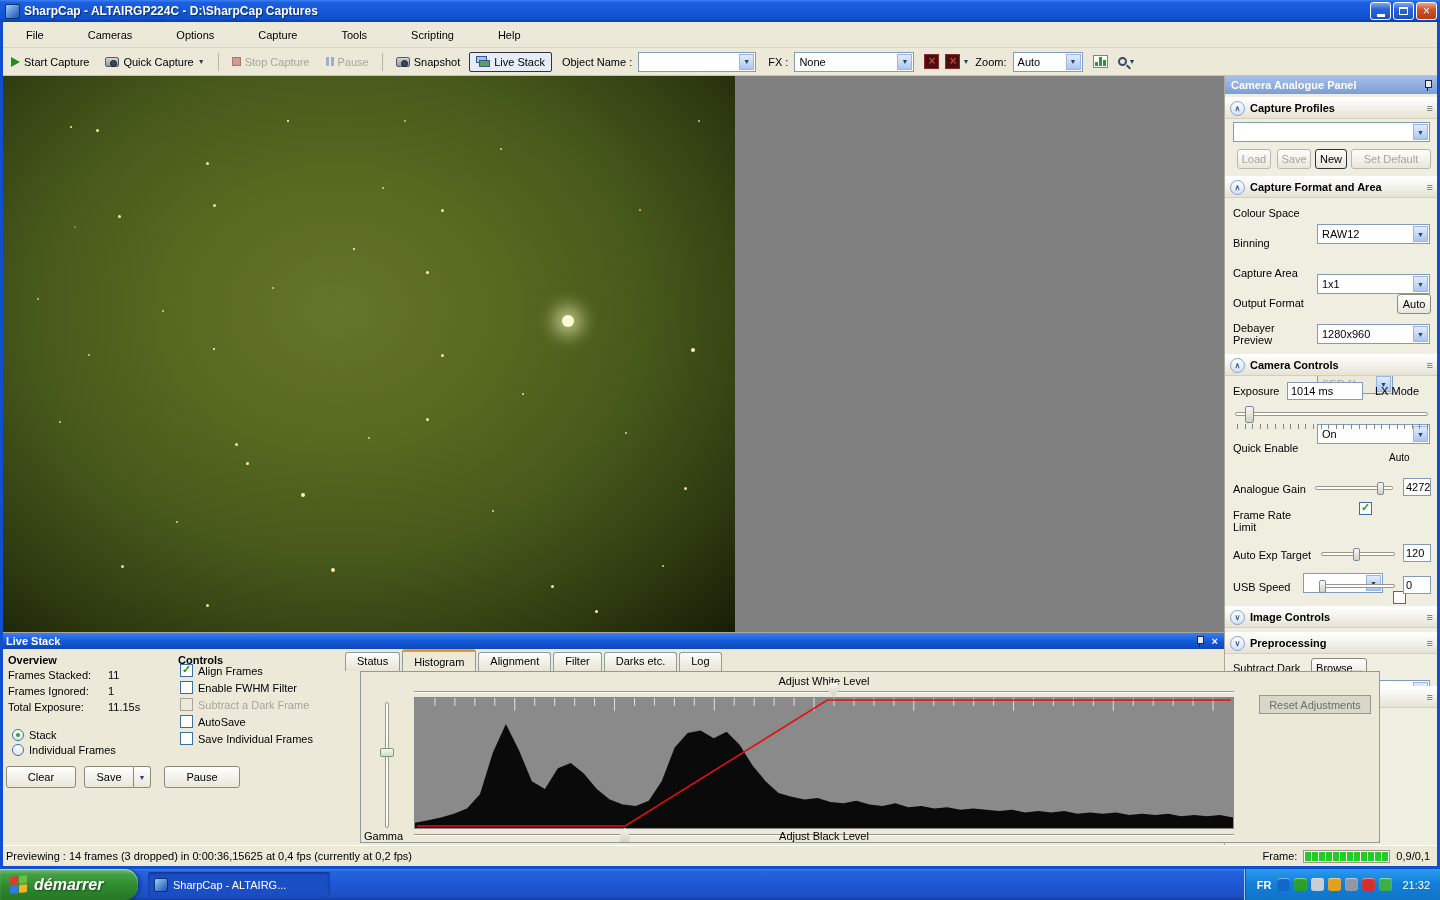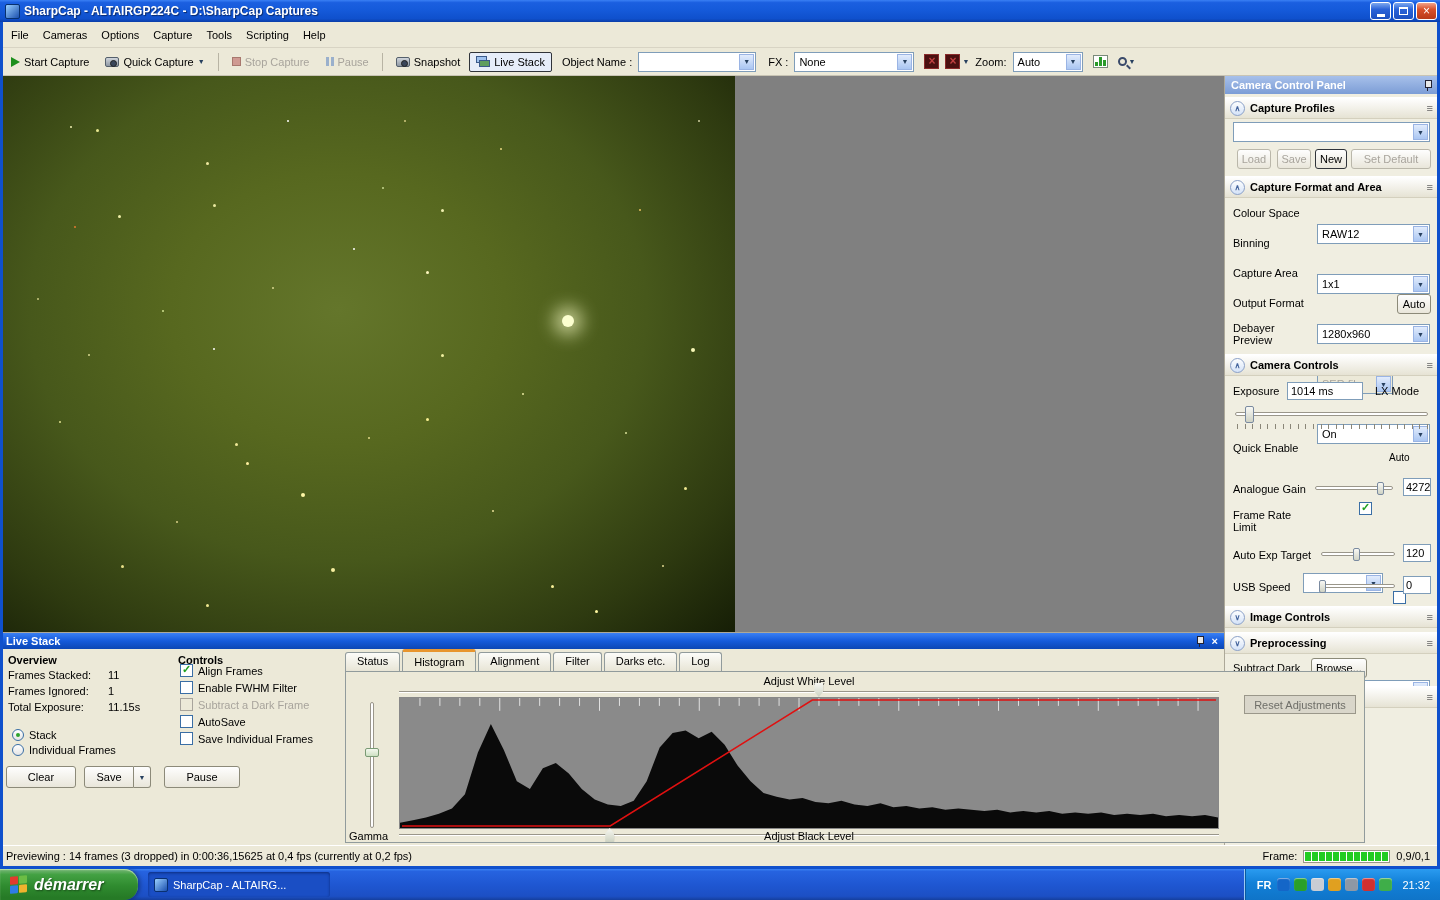--- a/index.html
+++ b/index.html
@@ -15,21 +15,21 @@
   .title-text { color:#fff; font-weight:bold; font-size:12px; text-shadow:1px 1px 1px #0a2a6a; }
   .win-controls { margin-left:auto; display:flex; gap:2px; }
   .win-btn { width:21px; height:18px; border:1px solid #fff; border-radius:3px;
     background:linear-gradient(#7da8ef,#2a63d8 40%,#1c50c0); display:flex; align-items:center; justify-content:center; color:#fff; font-size:12px; }
   .win-btn.close { background:linear-gradient(#f2a38a,#d8502a 40%,#b83a18); }
   .glyph-min { width:8px; height:3px; background:#fff; margin-top:8px; }
   .glyph-restore { width:9px; height:8px; border:1px solid #fff; border-top:2px solid #fff; }
 
   
   #menubar { left:0; top:22px; width:1440px; height:26px; background:#ece9d8; border-bottom:1px solid #d8d4c4; display:flex; align-items:center; padding-left:4px; }
-  .menu-item { padding:4px 7px; }
+  .menu-item { padding:4px 22px; }
   #toolbar { left:0; top:48px; width:1440px; height:28px; background:#ece9d8; border-bottom:1px solid #c8c4b4; display:flex; align-items:center; padding-left:4px; gap:2px; }
   .tb-btn { display:flex; align-items:center; gap:4px; padding:3px 6px; border:1px solid transparent; border-radius:2px; white-space:nowrap; }
   .tb-btn.disabled { color:#a8a49c; }
   .tb-btn.toggled { border:1px solid #30343a; background:#e6edf9; }
   .tb-sep { width:1px; height:18px; background:#b8b4a4; margin:0 4px; }
   .ico-play { width:0; height:0; border-left:9px solid #1c8f1c; border-top:5px solid transparent; border-bottom:5px solid transparent; }
   .ico-cam { width:14px; height:10px; background:linear-gradient(#cfd4da,#8f98a4); border:1px solid #55606c; border-radius:2px; position:relative; }
   .ico-cam::after { content:""; position:absolute; left:4px; top:2px; width:5px; height:5px; border-radius:50%; background:#3a4document; background:#3a465a; border:1px solid #222; }
   .ico-stop { width:9px; height:9px; background:#cf9a92; border:1px solid #a8786e; }
   .ico-pause { display:flex; gap:2px; } .ico-pause i { width:3px; height:9px; background:#9ab0cc; }
@@ -92,21 +92,21 @@
     background:linear-gradient(180deg,#3a80f4,#155ada 50%,#0c46b4); color:#fff; font-weight:bold; display:flex; align-items:center; padding:0 6px; }
   .ls-title-icons { margin-left:auto; display:flex; align-items:center; gap:8px; color:#fff; }
   .groupbox { position:absolute; border:1px solid #b8b4a4; border-radius:3px; }
   .groupbox .legend { position:absolute; left:8px; top:-7px; background:#ece9d8; padding:0 4px; }
   .chk-row { position:absolute; display:flex; align-items:center; gap:5px; }
 
   .tab-strip { position:absolute; left:345px; top:16px; height:22px; display:flex; align-items:flex-end; }
   .tab { height:19px; padding:2px 11px 0; border:1px solid #919b9c; border-bottom:none; border-radius:3px 3px 0 0;
     background:linear-gradient(#fcfcf9,#e8e5d6); margin-right:2px; }
   .tab.active { height:22px; padding-top:4px; background:#ece9d8; border-top:3px solid #e8952e; position:relative; z-index:2; }
-  .tab-content { position:absolute; left:345px; top:38px; width:1020px; height:172px; border:1px solid #919b9c; background:#ece9d8; }
+  .tab-content { position:absolute; left:360px; top:38px; width:1020px; height:172px; border:1px solid #919b9c; background:#ece9d8; }
 
   .level-track { position:absolute; height:2px; background:#9a968a; border-bottom:1px solid #fff; }
   .marker { position:absolute; width:9px; height:14px; background:linear-gradient(#f8f8f2,#cdd2c2);
     filter:drop-shadow(0 0 1px #666); }
   .marker.down { clip-path:polygon(0 0,100% 0,100% 60%,50% 100%,0 60%); }
   .marker.up { clip-path:polygon(50% 0,100% 40%,100% 100%,0 100%,0 40%); }
   #plot-wrap { position:absolute; left:53px; top:25px; width:820px; height:132px; border:1px solid #888; }
   #hist-svg { display:block; width:100%; height:100%; }
   .vtrack { position:absolute; width:4px; background:#fff; border:1px solid #9a968a; border-radius:2px; }
   .vthumb { position:absolute; width:14px; height:9px; background:linear-gradient(#f4f8ee,#cde0c2); border:1px solid #7a9a74; border-radius:2px; }
@@ -265,21 +265,21 @@
       <div class="star" style="left: 16.5%; top: 88%; width: 3px; height: 3px; background: rgb(232, 224, 136);"></div>
       <div class="star" style="left: 90%; top: 88%; width: 2px; height: 2px; background: rgb(224, 216, 144);"></div>
       <div class="star" style="left: 28%; top: 95%; width: 3px; height: 3px; background: rgb(240, 232, 144);"></div>
       <div class="star" style="left: 75%; top: 91.5%; width: 3px; height: 3px; background: rgb(248, 240, 152);"></div>
       <div class="star" style="left: 81%; top: 96%; width: 3px; height: 3px; background: rgb(255, 248, 160);"></div>
     </div>
 </div>
 
 <div id="right-panel" class="abs">
   <div class="panel-hdr">
-    <span>Camera Control Panel</span>
+    <span>Camera Analogue Panel</span>
     <span class="pin-icon"></span>
   </div>
 
   
   <div class="sec-hdr" style="top:21px">
     <span class="chev">∧</span>
     <span>Capture Profiles</span>
     <span class="burger">≡</span>
   </div>
   <div class="combo abs" style="left:8px; top:46px; width:197px">

